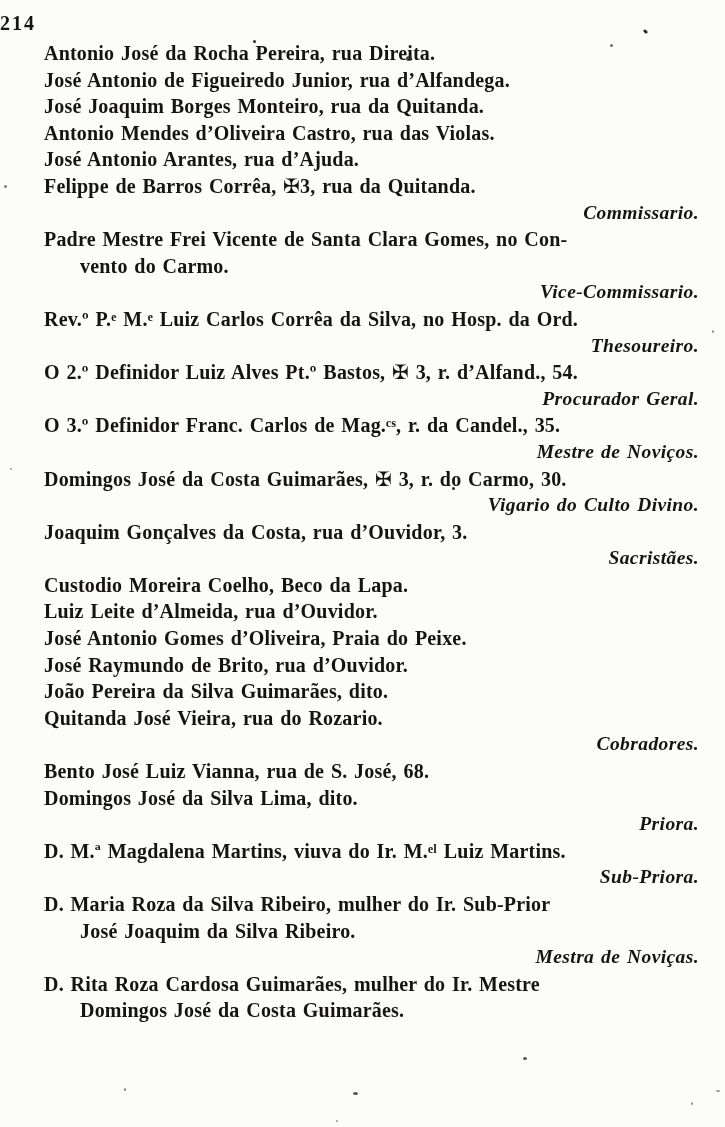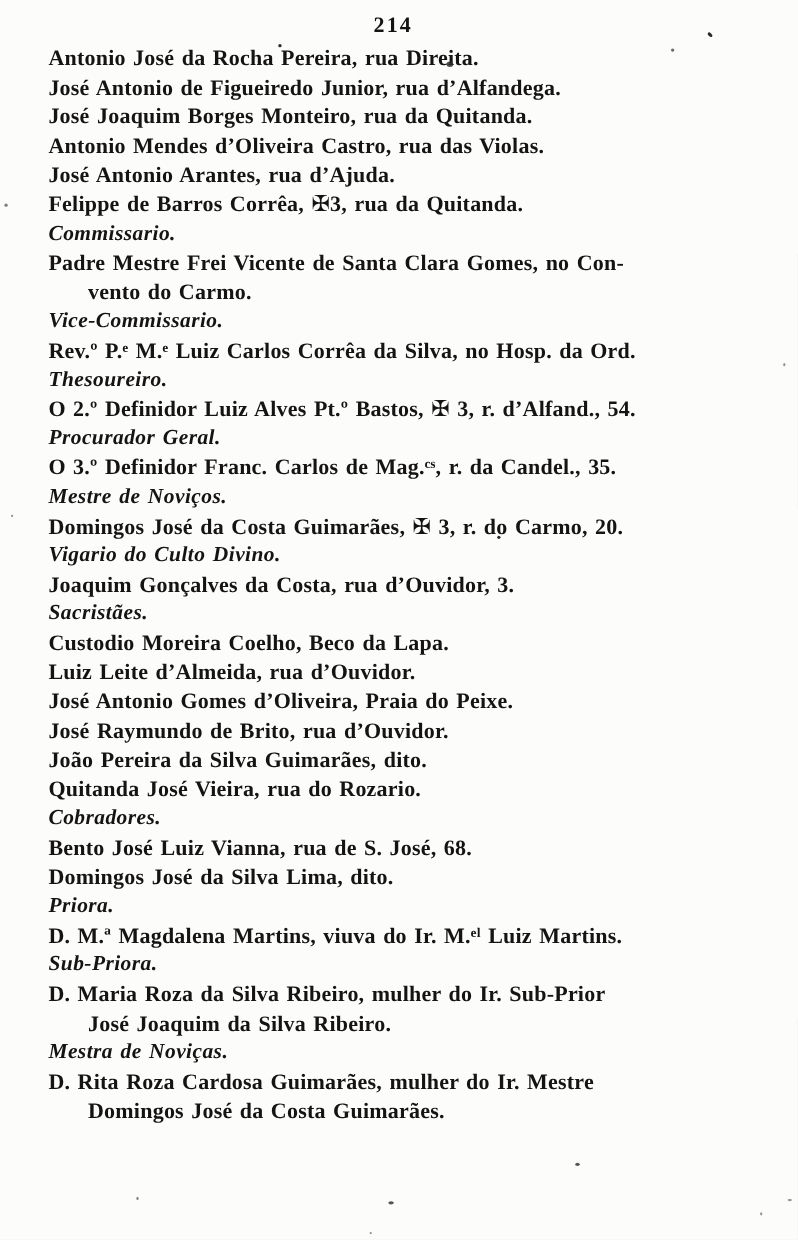--- a/index.html
+++ b/index.html
@@ -11,39 +11,39 @@
   .page {
     position: relative;
     width: 725px; height: 1127px;
     background: #fcfcfb;
     overflow: hidden;
     color: #151413;
   }
   .page-number {
     position: absolute;
     top: 12px; left: 0; right: 10px;
-    text-align: center;
+    text-align: left;
     font-size: 20px;
     font-weight: bold;
     letter-spacing: 2px;
   }
   .content {
     position: absolute;
     top: 40px; left: 44px; right: 26px;
   }
   .line {
     font-size: 20px;
     line-height: 26.6px;
     font-weight: bold;
     letter-spacing: 0.2px;
     word-spacing: 1.5px;
     white-space: nowrap;
   }
   .heading {
-    text-align: left;
+    text-align: right;
     font-style: italic;
     font-size: 19.5px;
     letter-spacing: 0.4px;
   }
   .indent { padding-left: 36px; }
   .speck {
     position: absolute;
     background: #2a2a2a;
     border-radius: 50%;
   }
@@ -65,21 +65,21 @@
     <div class="line heading">Commissario.</div>
     <div class="line entry">Padre Mestre Frei Vicente de Santa Clara Gomes, no Con-</div>
     <div class="line indent">vento do Carmo.</div>
     <div class="line heading">Vice-Commissario.</div>
     <div class="line entry">Rev.º P.ᵉ M.ᵉ Luiz Carlos Corrêa da Silva, no Hosp. da Ord.</div>
     <div class="line heading">Thesoureiro.</div>
     <div class="line entry">O 2.º Definidor Luiz Alves Pt.º Bastos, ✠ 3, r. d’Alfand., 54.</div>
     <div class="line heading">Procurador Geral.</div>
     <div class="line entry">O 3.º Definidor Franc. Carlos de Mag.ᶜˢ, r. da Candel., 35.</div>
     <div class="line heading">Mestre de Noviços.</div>
-    <div class="line entry">Domingos José da Costa Guimarães, ✠ 3, r. do Carmo, 20.</div>
+    <div class="line entry">Domingos José da Costa Guimarães, ✠ 3, r. do Carmo, 30.</div>
     <div class="line heading">Vigario do Culto Divino.</div>
     <div class="line entry">Joaquim Gonçalves da Costa, rua d’Ouvidor, 3.</div>
     <div class="line heading">Sacristães.</div>
     <div class="line entry">Custodio Moreira Coelho, Beco da Lapa.</div>
     <div class="line entry">Luiz Leite d’Almeida, rua d’Ouvidor.</div>
     <div class="line entry">José Antonio Gomes d’Oliveira, Praia do Peixe.</div>
     <div class="line entry">José Raymundo de Brito, rua d’Ouvidor.</div>
     <div class="line entry">João Pereira da Silva Guimarães, dito.</div>
     <div class="line entry">Quitanda José Vieira, rua do Rozario.</div>
     <div class="line heading">Cobradores.</div>

